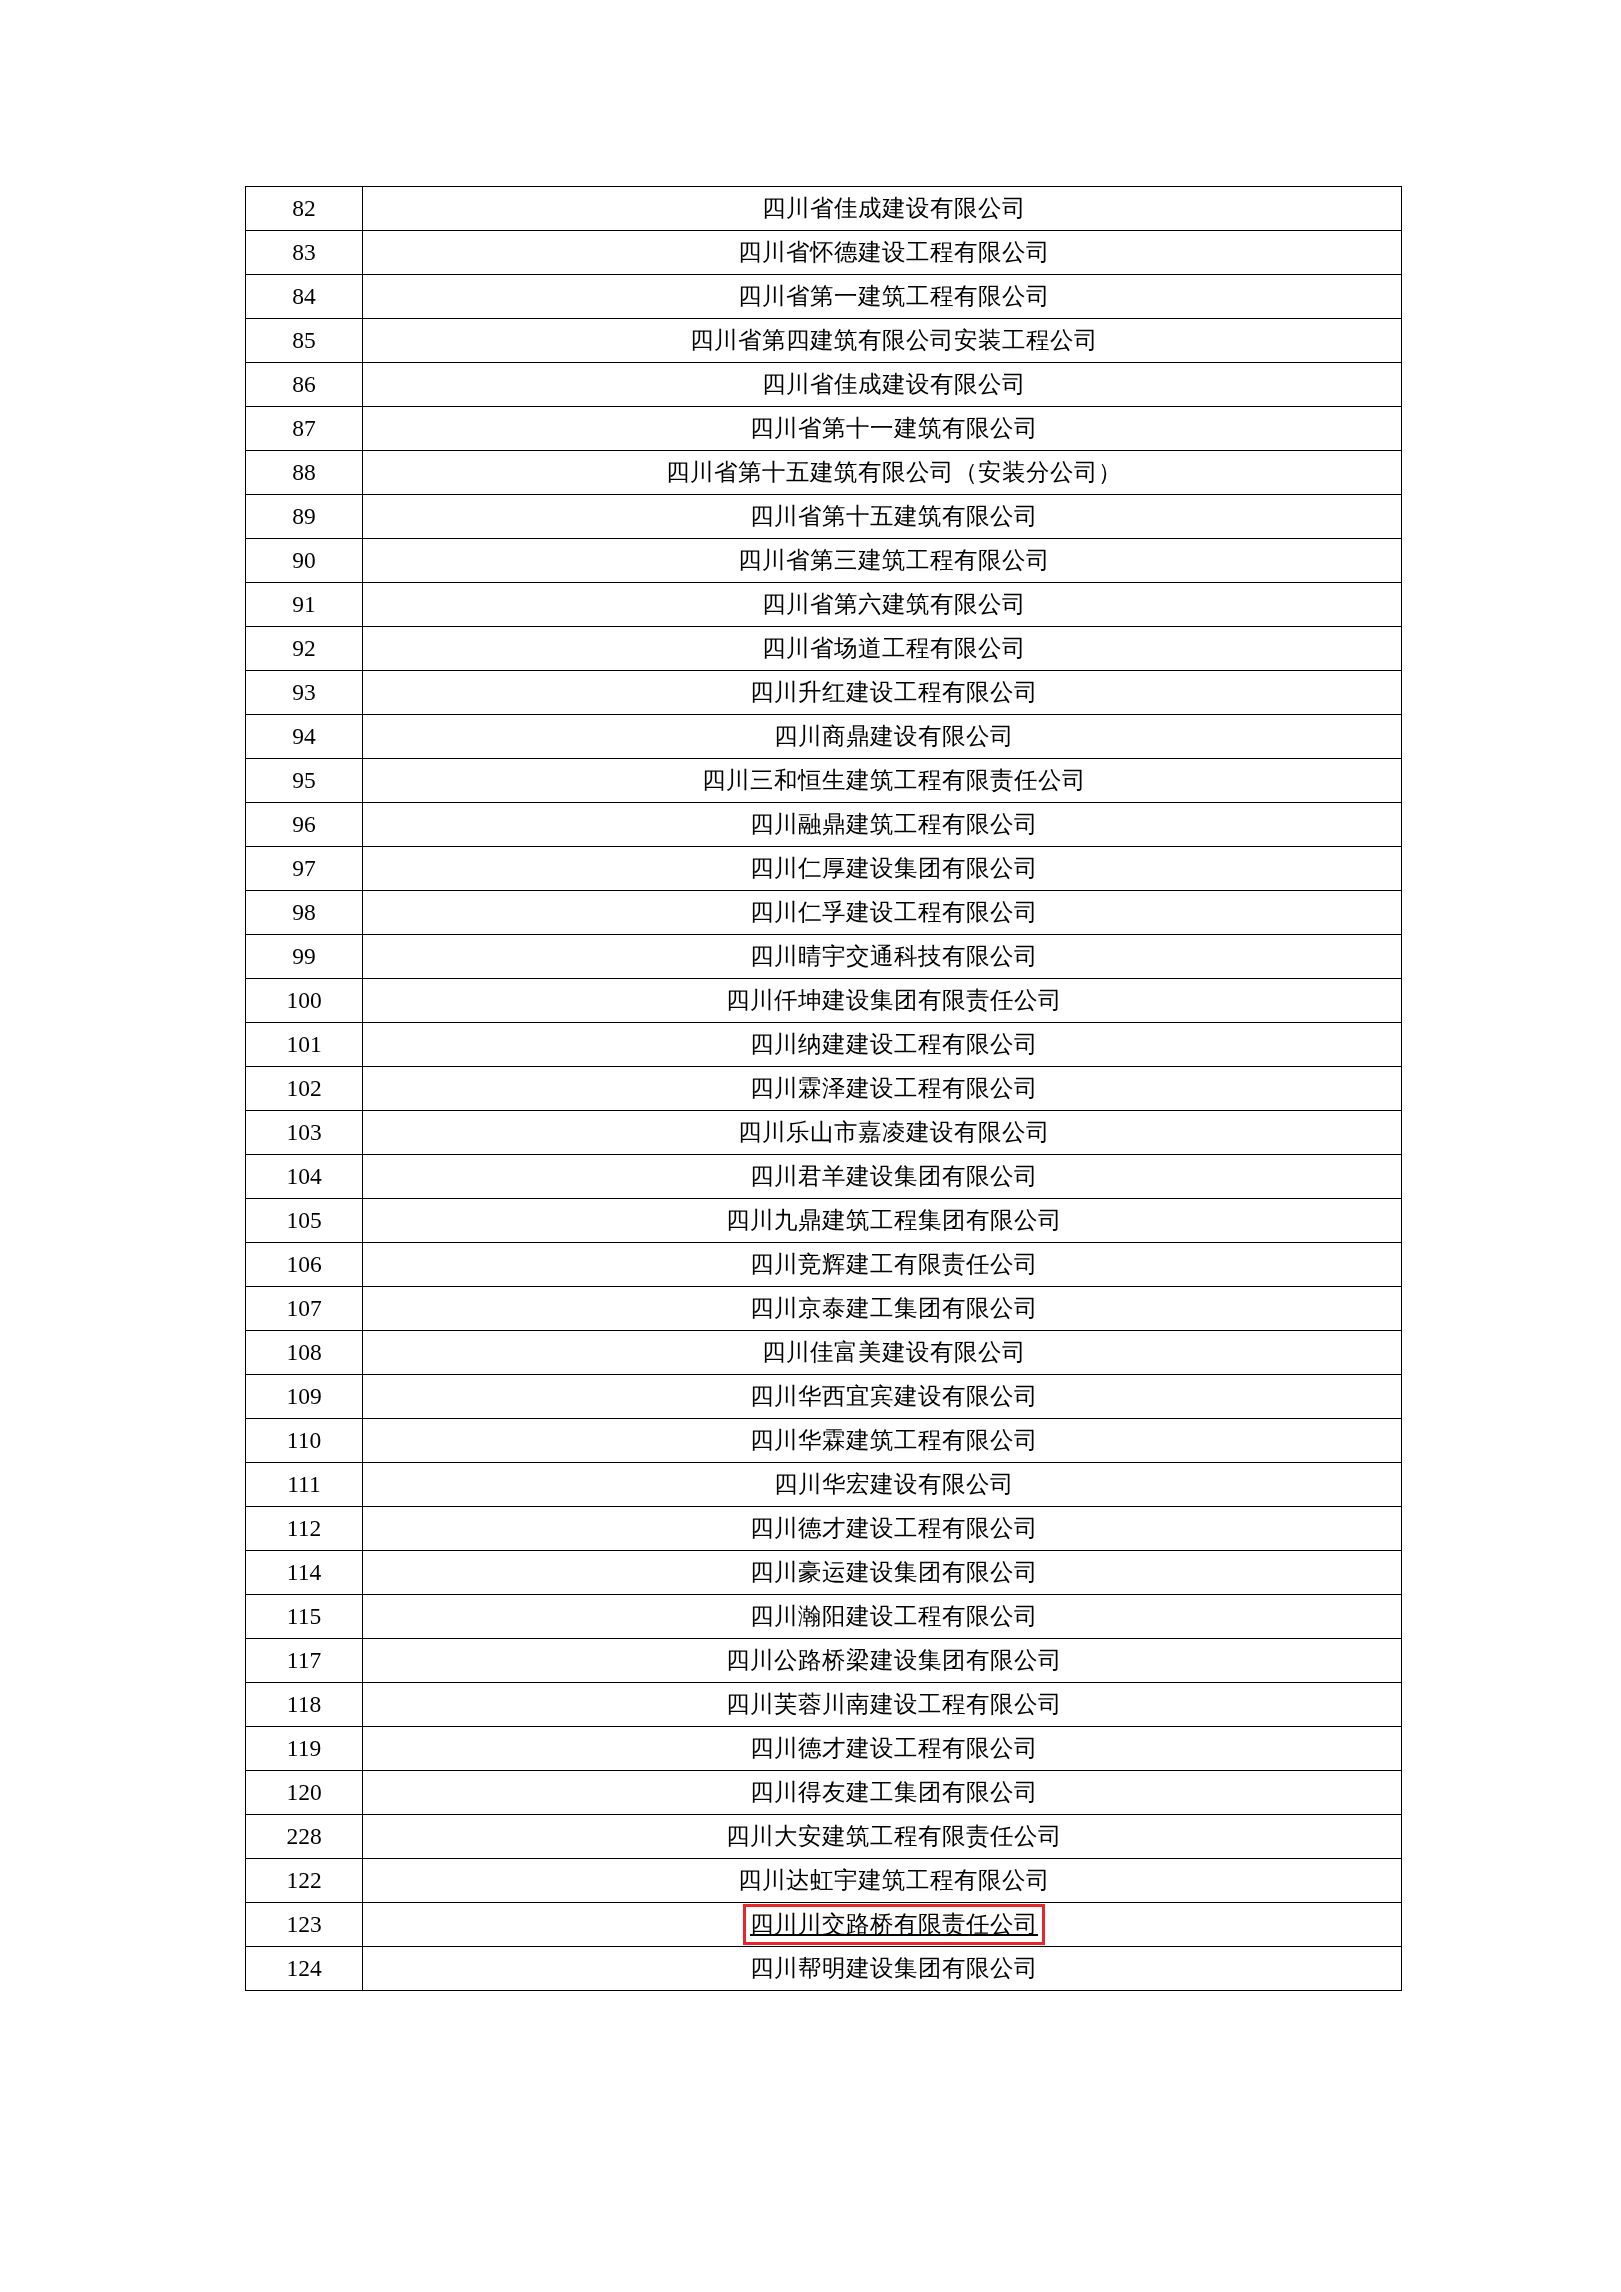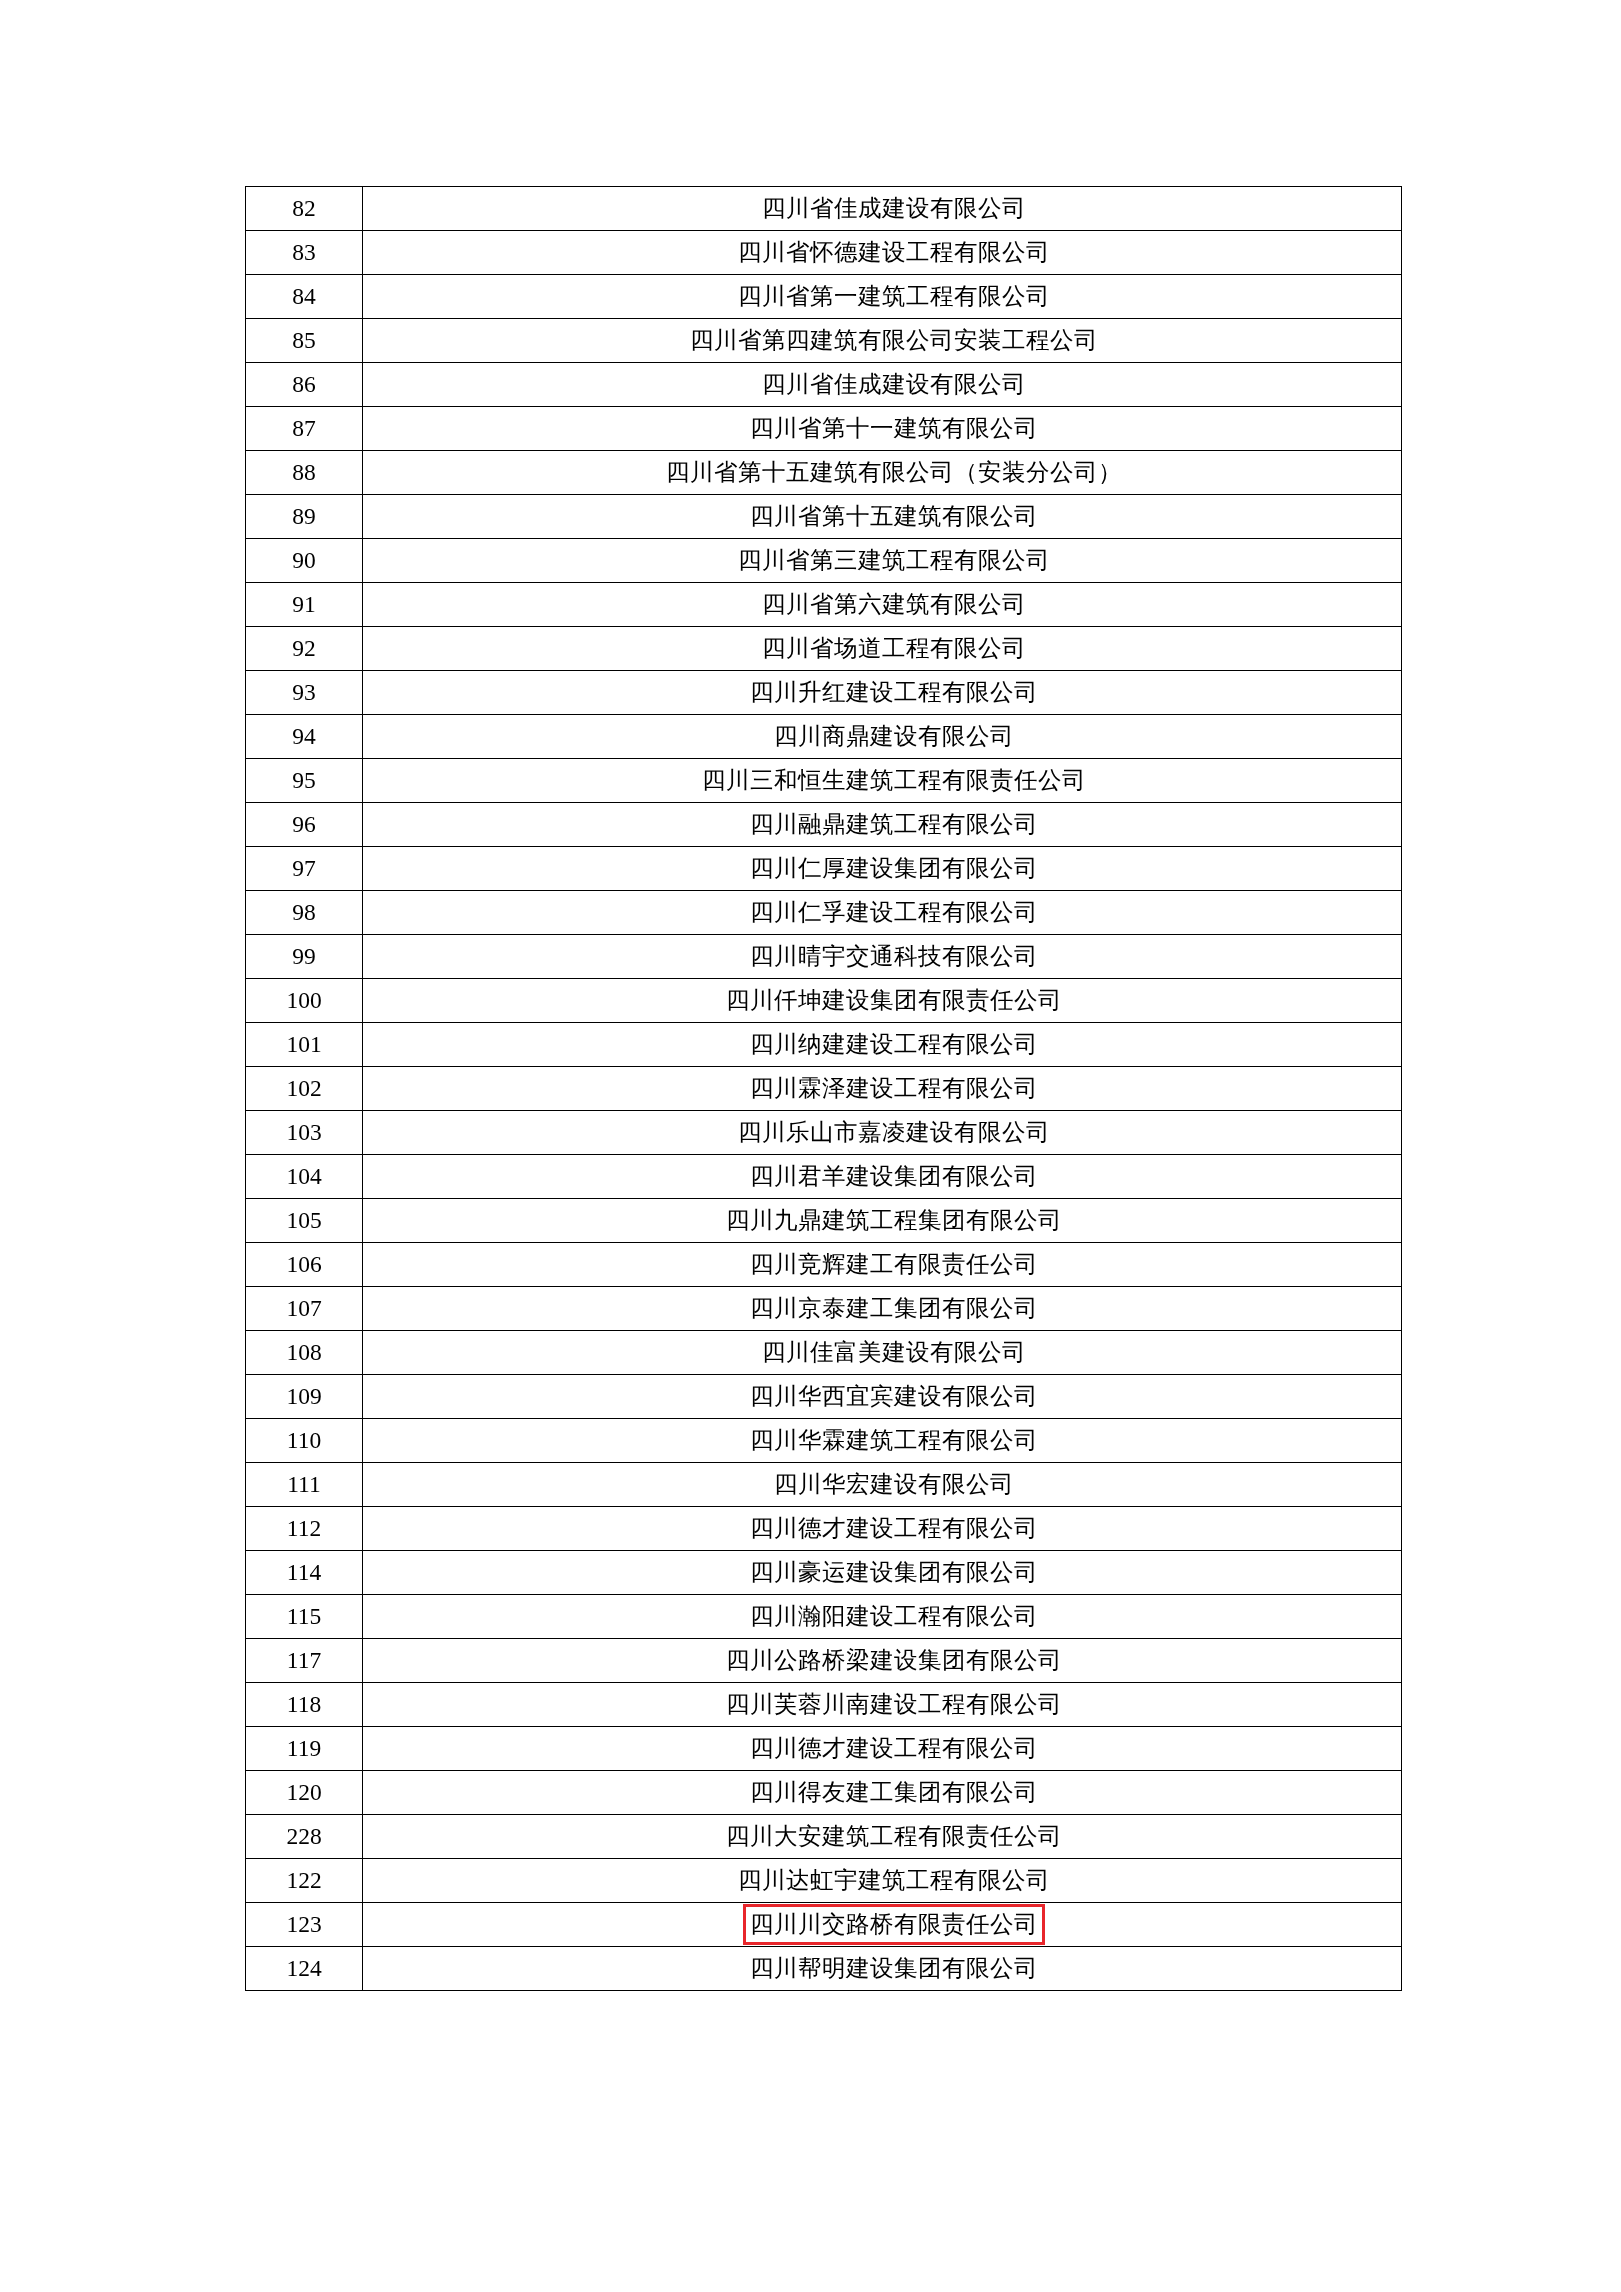--- a/index.html
+++ b/index.html
@@ -48,20 +48,21 @@
     display: inline-block;
     letter-spacing: 0.5px;
   }
   .highlight-box {
     display: inline-block;
     border: 3.9px solid #e8262b;
     padding: 0 3.9px;
     line-height: 35px;
     margin: 0;
     box-sizing: border-box;
+    text-decoration: underline;
   }
 </style>
 </head>
 <body>
 
 <div class="page">
   <table class="company-table">
     <tbody>
         <tr>
           <td class="col-index">82</td>

